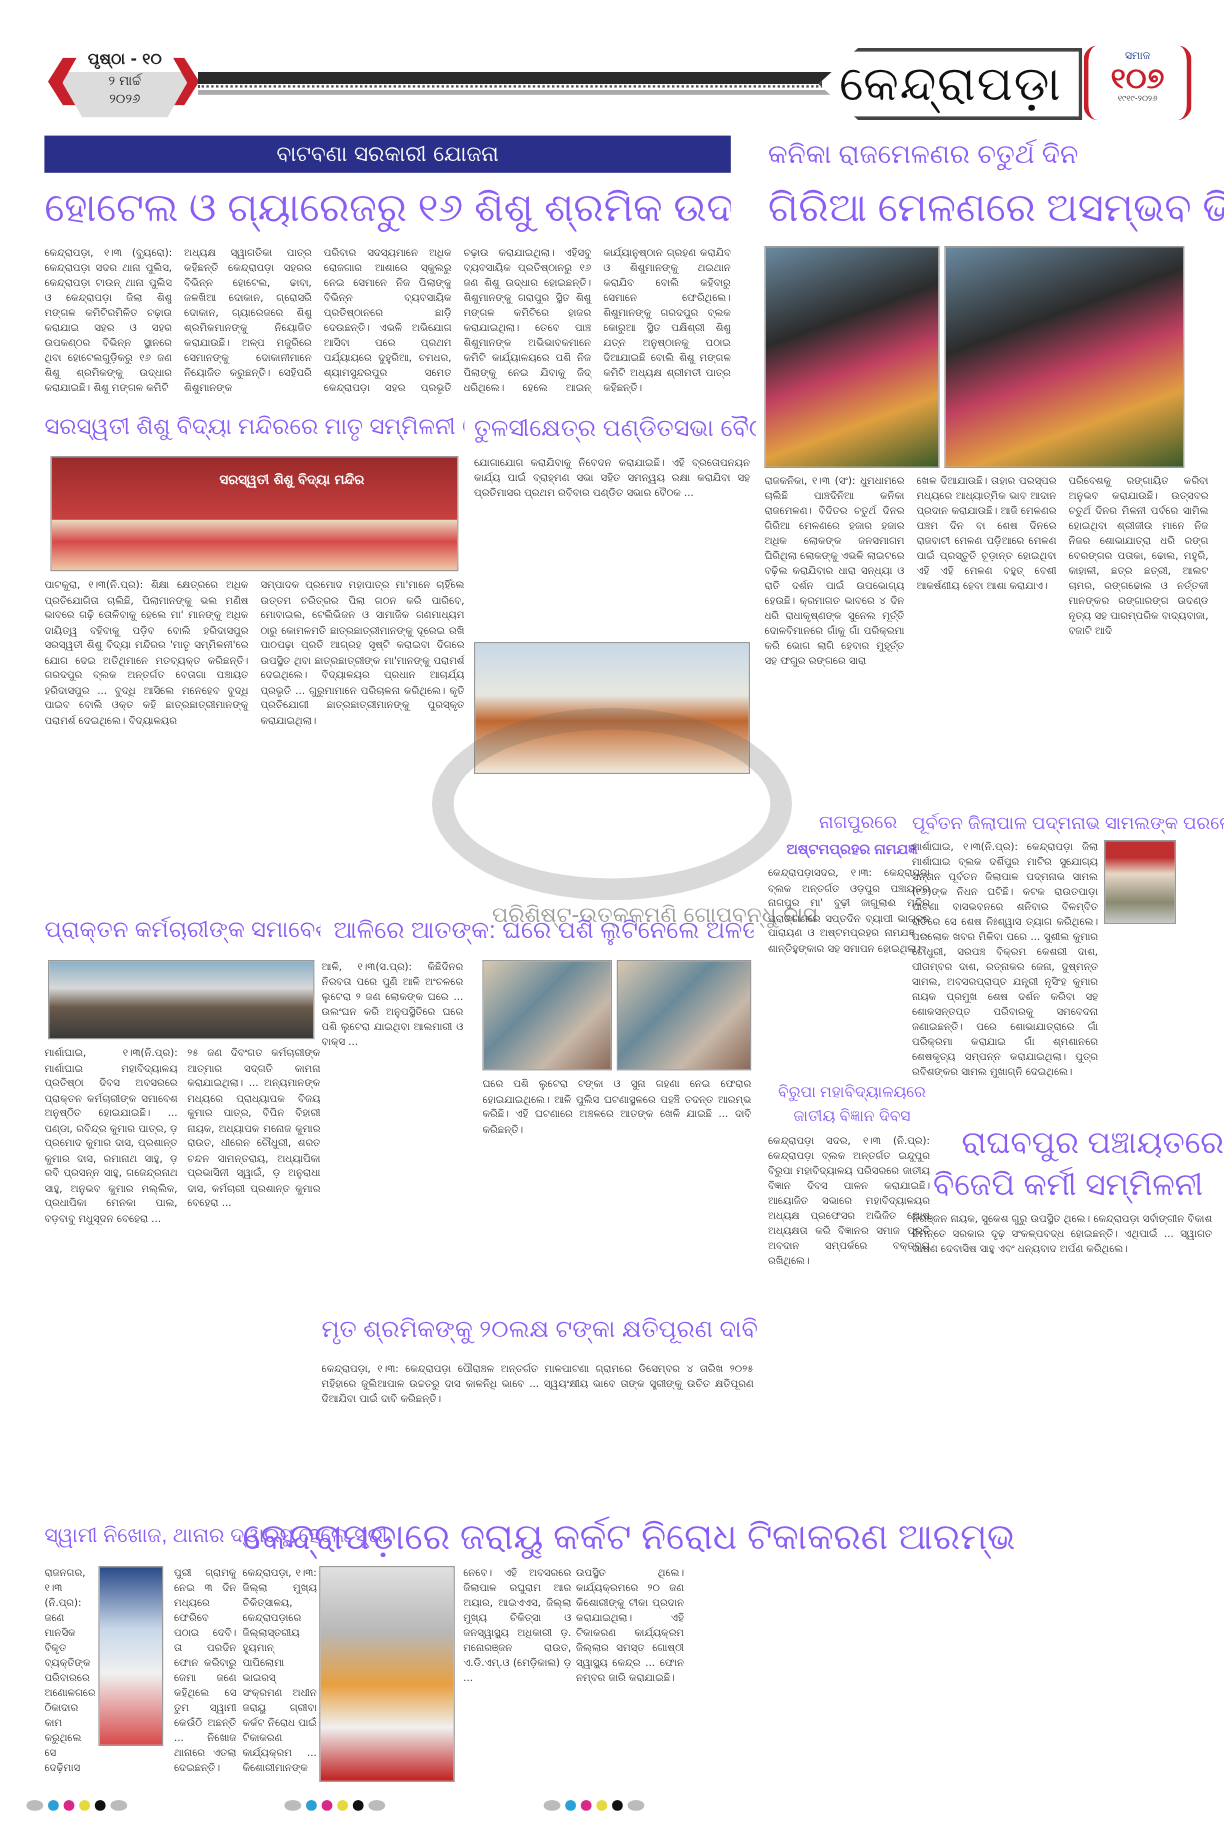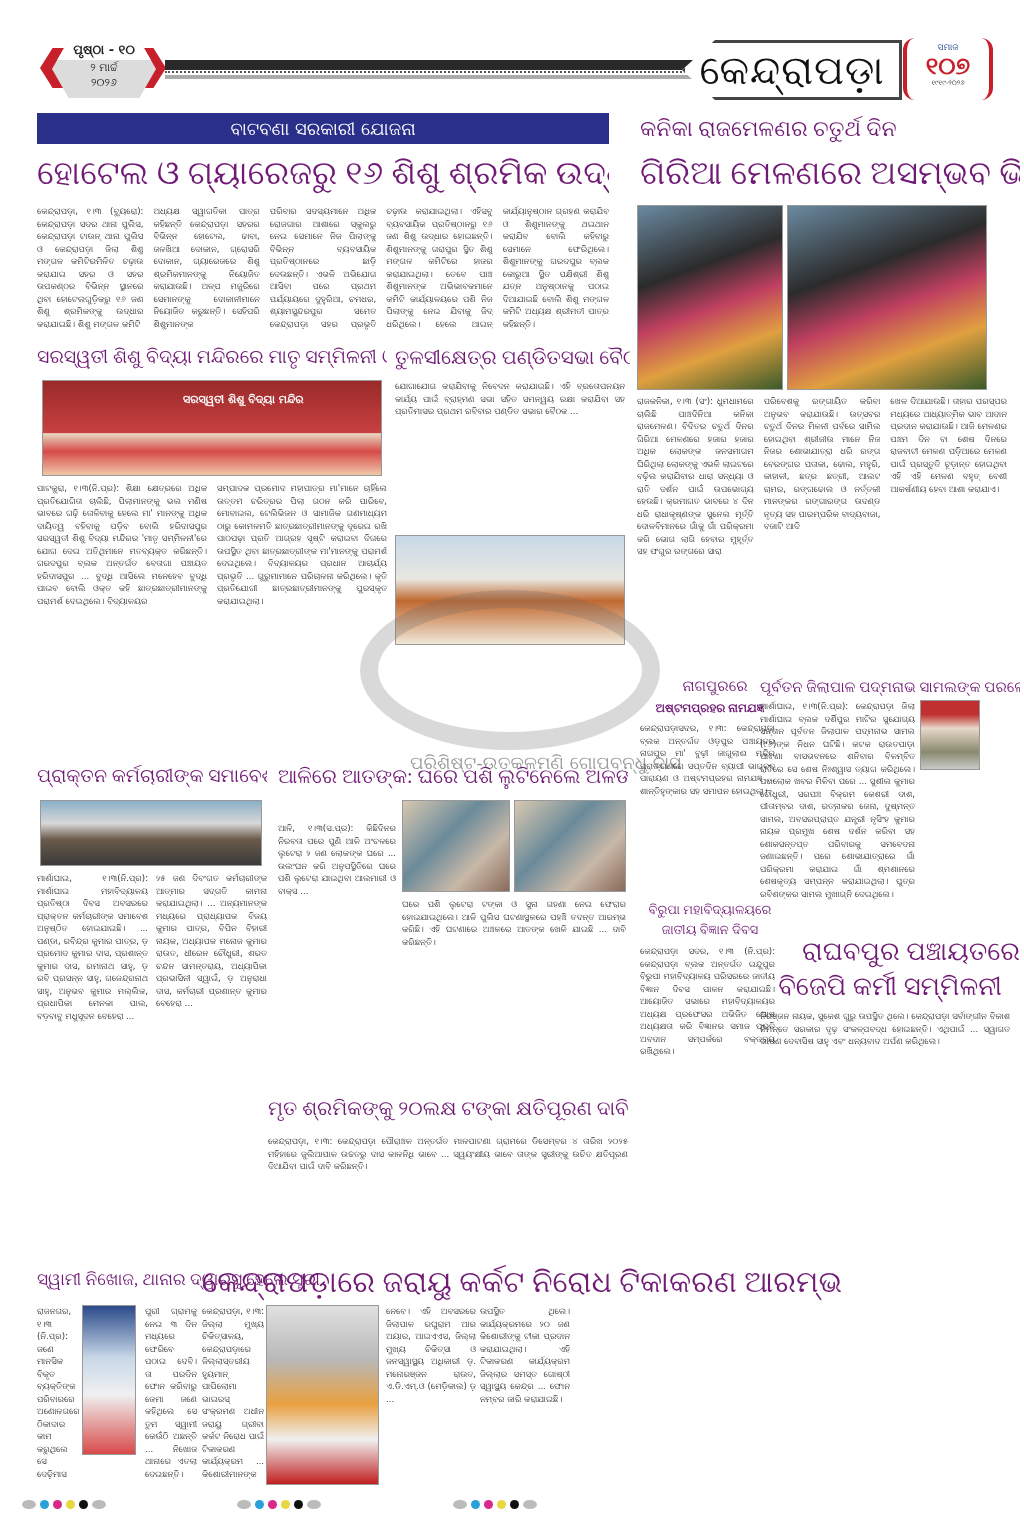--- a/index.html
+++ b/index.html
@@ -13,21 +13,21 @@
   .rule-dots { left: 165px; top: 71px; width: 560px; height: 3px; border-top: 2px dotted #555; }
   .rule-grey { left: 165px; top: 75px; width: 560px; height: 4px; background: #aaa; }
   .edition-tab { left: 682px; top: 40px; width: 220px; height: 60px; background:#fff; border: 3px solid #444; clip-path: polygon(15% 0,100% 0,100% 100%,15% 100%,0 50%); display:flex; align-items:center; justify-content:center; }
   .edition-tab span { font-size: 40px; font-family: "DejaVu Serif", serif; letter-spacing: 1px; color:#111; }
   .logo-box { left: 903px; top: 38px; width: 90px; height: 62px; border-left: 4px solid #c8202a; border-right: 4px solid #c8202a; border-radius: 12px; text-align:center; }
   .logo-box .l1 { font-size: 9px; color:#1a3a8a; margin-top:4px; }
   .logo-box .l2 { font-size: 24px; font-weight:bold; color:#c8202a; line-height:26px; }
   .logo-box .l3 { font-size: 7px; color:#333; }
   
   .kicker-blue { left: 37px; top: 113px; width: 572px; height: 31px; background: #2a2f8a; color:#fff; font-size: 18px; text-align:center; line-height:31px; }
-  .hl { font-family: Liberation Serif, serif; color:#701a75; white-space:nowrap; overflow:hidden; }
+  .hl { font-family: Liberation Sans, sans-serif; color:#8b5cf6; white-space:nowrap; overflow:hidden; }
   .txt { font-size: 8.5px; line-height: 12.5px; color:#333; text-align: justify; overflow:hidden; }
   .photo { background: linear-gradient(135deg,#6a6a6a,#b9a48a 40%,#4d6a3a 70%,#7a5b4a); border:1px solid #999; }
   .photo.stage { background: linear-gradient(180deg,#9b2a2a 0%,#c84040 55%,#e8d8c0 56%,#d74a4a 75%,#f0c8a8 100%); }
   .photo.fest { background: linear-gradient(160deg,#6a8aa0,#2b2b2b 35%,#c04060 55%,#e0a040 75%,#3a5a2a); }
   .photo.temple { background: linear-gradient(180deg,#c8d8e8 0%,#e8e8e0 40%,#c06830 60%,#f0e8d8 100%); }
   .photo.portrait { background: linear-gradient(180deg,#c03030 0%,#c03030 20%,#e8d8c8 40%,#8a8a70 75%,#c8c8c8 100%); }
   .photo.group { background: linear-gradient(180deg,#8ab0c8 0%,#d8d8d8 35%,#6a5a4a 60%,#3a3a3a 100%); }
   .photo.room { background: linear-gradient(135deg,#d8c8b0,#6a8a9a 40%,#c8b8a8 70%,#8a6a5a); }
   .photo.boy { background: linear-gradient(180deg,#2a4a8a 0%,#c8d8e8 35%,#f0f0f0 60%,#d84a4a 100%); }
   .photo.ribbon { background: linear-gradient(180deg,#e0e0e0 0%,#b8b8b8 30%,#e8a040 55%,#f0f0f0 75%,#c02020 100%); }
@@ -67,22 +67,22 @@
   <div class="txt" style="flex:1">ଚଢ଼ାଉ କରାଯାଇଥିଲା। ଏହିସବୁ ବ୍ୟବସାୟିକ ପ୍ରତିଷ୍ଠାନରୁ ୧୬ ଜଣ ଶିଶୁ ଉଦ୍ଧାର ହୋଇଛନ୍ତି। ଶିଶୁମାନଙ୍କୁ ଗରାପୁର ସ୍ଥିତ ଶିଶୁ ମଙ୍ଗଳ କମିଟିରେ ହାଜର କରାଯାଇଥିଲା। ତେବେ ପାଞ୍ଚ ଶିଶୁମାନଙ୍କ ଅଭିଭାବକମାନେ କମିଟି କାର୍ଯ୍ୟାଳୟରେ ପଶି ନିଜ ପିଲାଙ୍କୁ ନେଇ ଯିବାକୁ ଜିଦ୍ ଧରିଥିଲେ। ହେଲେ ଆଇନ୍ ଅନୁଯାୟୀ</div>
   <div class="txt" style="flex:1">କାର୍ଯ୍ୟାନୁଷ୍ଠାନ ଗ୍ରହଣ କରାଯିବ ଓ ଶିଶୁମାନଙ୍କୁ ଥଇଥାନ କରାଯିବ ବୋଲି କହିବାରୁ ସେମାନେ ଫେରିଥିଲେ। ଶିଶୁମାନଙ୍କୁ ଗରଦପୁର ବ୍ଲକ କୋରୁଆ ସ୍ଥିତ ପକ୍ଷିଶ୍ରୀ ଶିଶୁ ଯତ୍ନ ଅନୁଷ୍ଠାନକୁ ପଠାଇ ଦିଆଯାଇଛି ବୋଲି ଶିଶୁ ମଙ୍ଗଳ କମିଟି ଅଧ୍ୟକ୍ଷ ଶ୍ରୀମତୀ ପାତ୍ର କହିଛନ୍ତି।</div>
 </div>
 
 <div class="abs hl" style="left:640px;top:113px;width:380px;font-size:22px;line-height:31px;">କନିକା ରାଜମେଳଣର ଚତୁର୍ଥ ଦିନ</div>
 <div class="abs hl" style="left:640px;top:148px;width:380px;font-size:33px;line-height:50px;">ଗିରିଆ ମେଳଣରେ ଅସମ୍ଭବ ଭିଡ଼</div>
 <div class="abs photo fest" style="left:637px;top:205px;width:146px;height:185px;"></div>
 <div class="abs photo fest" style="left:787px;top:205px;width:200px;height:185px;"></div>
 <div class="abs" style="left:637px;top:395px;width:370px;height:275px;display:flex;gap:10px;">
   <div class="txt" style="flex:1">ରାଜକନିକା, ୧।୩ (ସଂ): ଧୁମଧାମରେ ଚାଲିଛି ପାଞ୍ଚଦିନିଆ କନିକା ରାଜମେଳଣ। ବିଦିତର ଚତୁର୍ଥ ଦିନର ଗିରିଆ ମେଳଣରେ ହଜାର ହଜାର ଅଧିକ ଲୋକଙ୍କ ଜନସମାଗମ ଘିରିଥିଲା ଲୋକଙ୍କୁ ଏଭଳି ଲାଇଟରେ ବଢ଼ିଲ କରାଯିବାର ଧାରା ସନ୍ଧ୍ୟା ଓ ରାତି ଦର୍ଶନ ପାଇଁ ଉପଭୋଗ୍ୟ ହେଉଛି। କ୍ରମାଗତ ଭାବରେ ୪ ଦିନ ଧରି ରାଧାକୃଷ୍ଣଙ୍କ ସୁନେଲ ମୂର୍ତ୍ତି ଦୋଳବିମାନରେ ଗାଁକୁ ଗାଁ ପରିକ୍ରମା କରି ଭୋଗ ଲାଗି ହେବାର ମୁହୂର୍ତ୍ତ ସହ ଫଗୁର ରଙ୍ଗରେ ସାରା</div>
+  <div class="txt" style="flex:1">ଖେଳ ଦିଆଯାଉଛି। ତାହାର ପରସ୍ପର ମଧ୍ୟରେ ଆଧ୍ୟାତ୍ମିକ ଭାବ ଆଦାନ ପ୍ରଦାନ କରାଯାଉଛି। ଆଜି ମେଳଣର ପଞ୍ଚମ ଦିନ ବା ଶେଷ ଦିନରେ ରାଜବାଟୀ ମେଳଣ ପଡ଼ିଆରେ ମେଳଣ ପାଇଁ ପ୍ରସ୍ତୁତି ଚୂଡ଼ାନ୍ତ ହୋଇଥିବା ଏହି ଏହି ମେଳଣ ବହୁତ୍ ବେଶୀ ଆକର୍ଷଣୀୟ ହେବା ଆଶା କରାଯାଏ।</div>
   <div class="txt" style="flex:1">ପରିବେଶକୁ ରଙ୍ଗାୟିତ କରିବା ଅନୁଭବ କରାଯାଉଛି। ଉତ୍ସବର ଚତୁର୍ଥ ଦିନର ମିଳନୀ ପର୍ବରେ ସାମିଲ ହୋଇଥିବା ଶ୍ରୀଜୀଉ ମାନେ ନିଜ ନିଜର ଶୋଭାଯାତ୍ରା ଧରି ରଙ୍ଗ ବେରଙ୍ଗର ପତାକା, ଢୋଲ, ମହୁରି, କାହାଳୀ, ଛତ୍ର ଛତ୍ରୀ, ଆଲଟ ଚାମର, ରଙ୍ଗଢୋଲ ଓ ନର୍ତ୍ତକୀ ମାନଙ୍କର ରଙ୍ଗାରଙ୍ଗ ଉଦଣ୍ଡ ନୃତ୍ୟ ସହ ପାରମ୍ପରିକ ବାଦ୍ୟବାଜା, ବଜାଟି ଆଦି</div>
-  <div class="txt" style="flex:1">ଖେଳ ଦିଆଯାଉଛି। ତାହାର ପରସ୍ପର ମଧ୍ୟରେ ଆଧ୍ୟାତ୍ମିକ ଭାବ ଆଦାନ ପ୍ରଦାନ କରାଯାଉଛି। ଆଜି ମେଳଣର ପଞ୍ଚମ ଦିନ ବା ଶେଷ ଦିନରେ ରାଜବାଟୀ ମେଳଣ ପଡ଼ିଆରେ ମେଳଣ ପାଇଁ ପ୍ରସ୍ତୁତି ଚୂଡ଼ାନ୍ତ ହୋଇଥିବା ଏହି ଏହି ମେଳଣ ବହୁତ୍ ବେଶୀ ଆକର୍ଷଣୀୟ ହେବା ଆଶା କରାଯାଏ।</div>
 </div>
 
 <div class="abs hl" style="left:37px;top:340px;width:350px;font-size:19px;line-height:34px;">ସରସ୍ୱତୀ ଶିଶୁ ବିଦ୍ୟା ମନ୍ଦିରରେ ମାତୃ ସମ୍ମିଳନୀ ଓ ବାର୍ଷିକ ଉତ୍ସବ</div>
 <div class="abs photo stage" style="left:42px;top:380px;width:340px;height:96px;">
   <div style="position:absolute;left:140px;top:12px;font-size:11px;color:#fff;font-weight:bold;">ସରସ୍ୱତୀ ଶିଶୁ ବିଦ୍ୟା ମନ୍ଦିର</div>
 </div>
 <div class="abs" style="left:37px;top:482px;width:350px;height:240px;display:flex;gap:10px;">
   <div class="txt" style="flex:1">ପାଟକୁରା, ୧।୩(ନି.ପ୍ର): ଶିକ୍ଷା କ୍ଷେତ୍ରରେ ଅଧିକ ପ୍ରତିଯୋଗିତା ଚାଲିଛି, ପିଲାମାନଙ୍କୁ ଭଲ ମଣିଷ ଭାବରେ ଗଢ଼ି ତୋଳିବାକୁ ହେଲେ ମା' ମାନଙ୍କୁ ଅଧିକ ଦାୟିତ୍ୱ ବହିବାକୁ ପଡ଼ିବ ବୋଲି ହରିଦାସପୁର ସରସ୍ୱତୀ ଶିଶୁ ବିଦ୍ୟା ମନ୍ଦିରର 'ମାତୃ ସମ୍ମିଳନୀ'ରେ ଯୋଗ ଦେଇ ଅତିଥିମାନେ ମତବ୍ୟକ୍ତ କରିଛନ୍ତି। ଗରଦପୁର ବ୍ଲକ ଅନ୍ତର୍ଗତ ବେତାଗା ପଞ୍ଚାୟତ ହରିଦାସପୁର ... ବୁଦ୍ଧି ଆସିଲେ ମନେହେବ ବୁଦ୍ଧି ପାଇବ ବୋଲି ଓକ୍ତ କହି ଛାତ୍ରଛାତ୍ରୀମାନଙ୍କୁ ପରାମର୍ଶ ଦେଇଥିଲେ। ବିଦ୍ୟାଳୟର</div>
   <div class="txt" style="flex:1">ସମ୍ପାଦକ ପ୍ରମୋଦ ମହାପାତ୍ର ମା'ମାନେ ଚାହିଁଲେ ଉତ୍ତମ ଚରିତ୍ରର ପିଲା ଗଠନ କରି ପାରିବେ, ମୋବାଇଲ, ଟେଲିଭିଜନ ଓ ସାମାଜିକ ଗଣମାଧ୍ୟମ ଠାରୁ କୋମଳମତି ଛାତ୍ରଛାତ୍ରୀମାନଙ୍କୁ ଦୂରେଇ ରଖି ପାଠପଢ଼ା ପ୍ରତି ଆଗ୍ରହ ସୃଷ୍ଟି କରାଇବା ଦିଗରେ ଉପସ୍ଥିତ ଥିବା ଛାତ୍ରଛାତ୍ରୀଙ୍କ ମା'ମାନଙ୍କୁ ପରାମର୍ଶ ଦେଇଥିଲେ। ବିଦ୍ୟାଳୟର ପ୍ରଧାନ ଆଚାର୍ଯ୍ୟ ପ୍ରଭୃତି ... ଗୁରୁମାମାନେ ପରିଚାଳନା କରିଥିଲେ। କୃତି ପ୍ରତିଯୋଗୀ ଛାତ୍ରଛାତ୍ରୀମାନଙ୍କୁ ପୁରସ୍କୃତ କରାଯାଇଥିଲା।</div>
 </div>
@@ -117,21 +117,21 @@
 <div class="abs hl" style="left:37px;top:760px;width:230px;font-size:19px;line-height:32px;">ପ୍ରାକ୍ତନ କର୍ମଚାରୀଙ୍କ ସମାବେଶ</div>
 <div class="abs photo group" style="left:40px;top:800px;width:222px;height:66px;"></div>
 <div class="abs" style="left:37px;top:872px;width:230px;height:360px;display:flex;gap:8px;">
   <div class="txt" style="flex:1">ମାର୍ଶାଘାଇ, ୧।୩(ନି.ପ୍ର): ମାର୍ଶାଘାଇ ମହାବିଦ୍ୟାଳୟ ପ୍ରତିଷ୍ଠା ଦିବସ ଅବସରରେ ପ୍ରାକ୍ତନ କର୍ମଚାରୀଙ୍କ ସମାବେଶ ଅନୁଷ୍ଠିତ ହୋଇଯାଇଛି। ... ପଣ୍ଡା, ରବିନ୍ଦ୍ର କୁମାର ପାତ୍ର, ଡ଼ ପ୍ରମୋଦ କୁମାର ଦାସ, ପ୍ରଶାନ୍ତ କୁମାର ଦାସ, ରମାନାଥ ସାହୁ, ଡ଼ ରବି ପ୍ରସନ୍ନ ସାହୁ, ଗଜେନ୍ଦ୍ରନାଥ ସାହୁ, ଅନୁଭବ କୁମାର ମଲ୍ଲିକ, ପ୍ରଧାପିକା ମେନକା ପାଲ, ବଡ଼ବାବୁ ମଧୁସୂଦନ ବେହେରା ...</div>
   <div class="txt" style="flex:1">୨୫ ଜଣ ଦିବଂଗତ କର୍ମଚାରୀଙ୍କ ଆତ୍ମାର ସଦ୍ଗତି କାମନା କରାଯାଇଥିଲା। ... ଅନ୍ୟମାନଙ୍କ ମଧ୍ୟରେ ପ୍ରାଧ୍ୟାପକ ବିଜୟ କୁମାର ପାତ୍ର, ବିପିନ ବିହାରୀ ନାୟକ, ଅଧ୍ୟାପକ ମନୋଜ କୁମାର ରାଉତ, ଧୀରେନ ଚୌଧୁରୀ, ଶରତ ଚନ୍ଦନ ସାମନ୍ତରାୟ, ଅଧ୍ୟାପିକା ପ୍ରଭାସିନୀ ସ୍ୱାଇଁ, ଡ଼ ଅନୁରାଧା ଦାସ, କର୍ମଚାରୀ ପ୍ରଶାନ୍ତ କୁମାର ବେହେରା ...</div>
 </div>
 
 <div class="abs hl" style="left:278px;top:760px;width:350px;font-size:20px;line-height:32px;">ଆଳିରେ ଆତଙ୍କ: ଘରେ ପଶି ଲୁଟିନେଲେ ଅଳଙ୍କାର</div>
 <div class="abs photo room" style="left:402px;top:800px;width:108px;height:92px;"></div>
 <div class="abs photo room" style="left:514px;top:800px;width:112px;height:92px;"></div>
-<div class="abs txt" style="left:278px;top:800px;width:118px;height:290px;margin-top:22px;">ଆଳି, ୧।୩(ସ.ପ୍ର): କିଛିଦିନର ନିରବତା ପରେ ପୁଣି ଆଳି ଅଂଚଳରେ ଲୁଟେରା ୨ ଜଣ ଲୋକଙ୍କ ଘରେ ... ଉଲଂଘନ କରି ଅନୁପସ୍ଥିତିରେ ଘରେ ପଶି ଲୁଟେରା ଯାଇଥିବା ଆଲମାରୀ ଓ ବାକ୍ସ ...</div>
+<div class="abs txt" style="left:268px;top:800px;width:118px;height:290px;">ଆଳି, ୧।୩(ସ.ପ୍ର): କିଛିଦିନର ନିରବତା ପରେ ପୁଣି ଆଳି ଅଂଚଳରେ ଲୁଟେରା ୨ ଜଣ ଲୋକଙ୍କ ଘରେ ... ଉଲଂଘନ କରି ଅନୁପସ୍ଥିତିରେ ଘରେ ପଶି ଲୁଟେରା ଯାଇଥିବା ଆଲମାରୀ ଓ ବାକ୍ସ ...</div>
 <div class="abs txt" style="left:402px;top:898px;width:224px;height:180px;">ଘରେ ପଶି ଲୁଟେରା ଟଙ୍କା ଓ ସୁନା ଗହଣା ନେଇ ଫେରାର ହୋଇଯାଇଥିଲେ। ଆଳି ପୁଲିସ ଘଟଣାସ୍ଥଳରେ ପହଞ୍ଚି ତଦନ୍ତ ଆରମ୍ଭ କରିଛି। ଏହି ଘଟଣାରେ ଅଞ୍ଚଳରେ ଆତଙ୍କ ଖେଳି ଯାଇଛି ... ଦାବି କରିଛନ୍ତି।</div>
 
 <div class="abs hl" style="left:268px;top:1090px;width:365px;font-size:20px;line-height:36px;">ମୃତ ଶ୍ରମିକଙ୍କୁ ୨୦ଲକ୍ଷ ଟଙ୍କା କ୍ଷତିପୂରଣ ଦାବି</div>
 <div class="abs" style="left:268px;top:1135px;width:360px;height:115px;display:flex;gap:0;">
   <div class="txt" style="flex:1">କେନ୍ଦ୍ରାପଡ଼ା, ୧।୩: କେନ୍ଦ୍ରାପଡ଼ା ପୌରାଞ୍ଚଳ ଅନ୍ତର୍ଗତ ମାଳପାଟଣା ଗ୍ରାମରେ ଡିସେମ୍ବର ୪ ତାରିଖ ୨୦୨୫ ମହିହାରେ ଜୁଲିଆପାଳ ଉଚ୍ଚତରୁ ଦାସ କାଳନିଧି ଭାବେ ... ସ୍ୱୟଂକ୍ଷୀୟ ଭାବେ ତାଙ୍କ ସ୍ତ୍ରୀଙ୍କୁ ଉଚିତ କ୍ଷତିପୂରଣ ଦିଆଯିବା ପାଇଁ ଦାବି କରିଛନ୍ତି।</div>
 </div>
 
 <div class="abs hl" style="left:37px;top:1265px;width:345px;font-size:17px;line-height:30px;">ସ୍ୱାମୀ ନିଖୋଜ, ଥାନାର ଦ୍ୱାରସ୍ଥ ହେଲେ ସ୍ତ୍ରୀ</div>
 <div class="abs photo boy" style="left:82px;top:1305px;width:54px;height:150px;"></div>
 <div class="abs txt" style="left:37px;top:1305px;width:42px;height:175px;">ରାଜନଗର, ୧।୩ (ନି.ପ୍ର): ଜଣେ ମାନସିକ ବିକୃତ ବ୍ୟକ୍ତିଙ୍କ ପରିବାରରେ ଅଣୋଳଗରେ ଠିକାଦାର କାମ କରୁଥିଲେ ସେ ଦେଢ଼ିମାସ ଆଗରୁ ନିଖୋଜ ... ନିଖୋଜ ବ୍ୟକ୍ତି ... ମାନସିକ ରୋଗୀ ... ଗ୍ରାମର ... (ଶିଳ୍ପ)</div>

